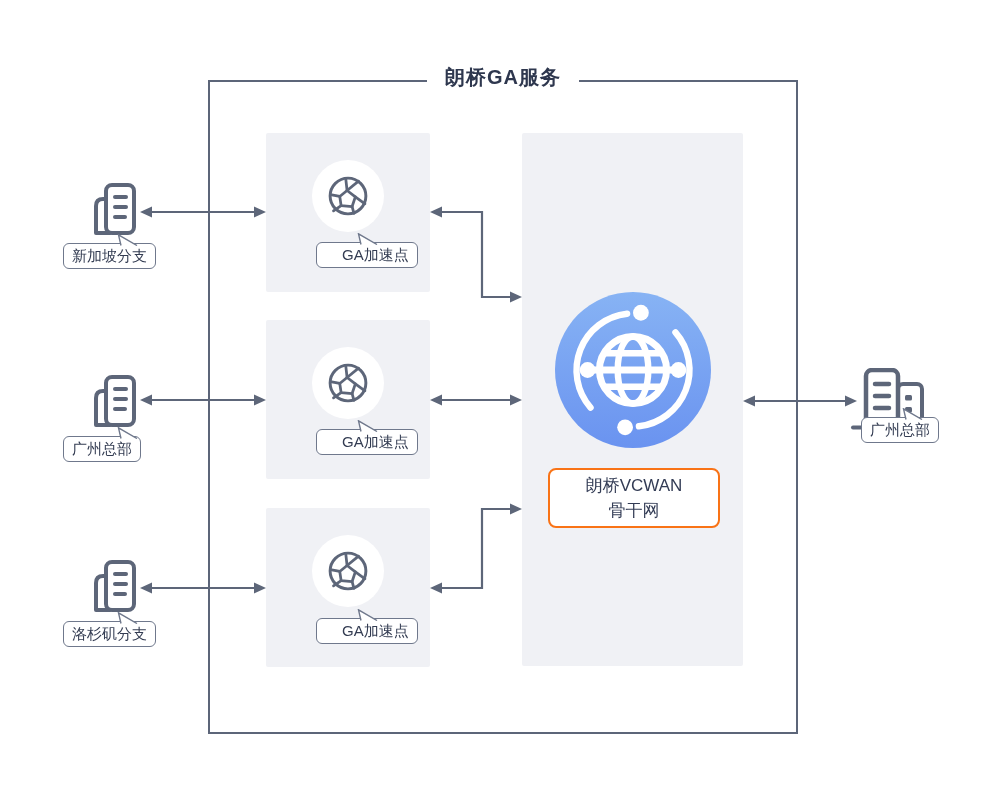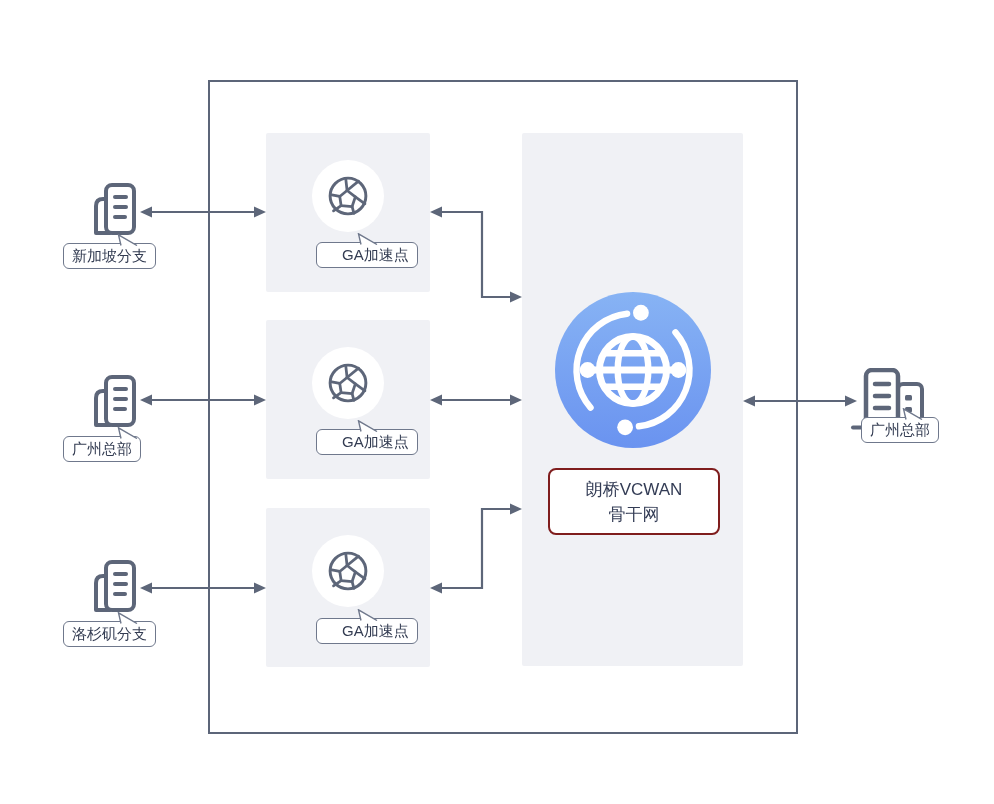--- a/index.html
+++ b/index.html
@@ -22,40 +22,41 @@
 
   .node-circle { left:312px; width:72px; height:72px; border-radius:50%; background:#fff; z-index:3;
                  display:flex; align-items:center; justify-content:center; }
   .nc1 { top:160px; } .nc2 { top:347px; } .nc3 { top:535px; }
 
   .bubble { background:#fff; border:1.5px solid #6f788c; border-radius:6px; padding:2px 8px;
             font-size:15px; color:#333c52; white-space:nowrap; z-index:3; line-height:20px; }
   .tail { position:absolute; top:-10px; width:21px; height:11.5px; }
 
   .blue-globe { left:554px; top:291px; z-index:3; }
-  .vcwan-box { left:548px; top:468px; width:172px; height:67px; background:#fff; border:2px solid #7f1d1d;
+  .vcwan-box { left:548px; top:468px; width:172px; height:60px; background:#fff; border:2px solid #f97316;
                border-radius:8px; display:flex; flex-direction:column; align-items:center; justify-content:center;
                font-size:17px; color:#333c55; line-height:25px; z-index:3; }
 
   .branch-icon { left:92px; z-index:3; }
   .bi1 { top:183px; } .bi2 { top:375px; } .bi3 { top:560px; }
   .branch-bubble { left:63px; }
   .bb1 { top:243px; } .bb2 { top:436px; } .bb3 { top:621px; }
   .ga-bubble { left:316px;padding-left:25px; }
   .gb1 { top:242px; } .gb2 { top:429px; } .gb3 { top:618px; }
 
   .hq-icon { left:850px; top:368px; z-index:3; }
   .hq-bubble { left:849px; top:417px;margin-left:12px; }
 </style>
 </head>
 <body>
 
 <div class="canvas">
 
   <div class="abs outer-box"></div>
+  <div class="abs diagram-title">朗桥GA服务</div>
 
   <div class="abs ga-box ga-box1"></div>
   <div class="abs ga-box ga-box2"></div>
   <div class="abs ga-box ga-box3"></div>
 
   <div class="abs panel"></div>
 
   <svg class="abs connectors" width="994" height="804" viewBox="0 0 994 804">
     <g stroke="#5d6679" stroke-width="2.2" fill="none">
       <line x1="151" y1="212" x2="255" y2="212"></line>

